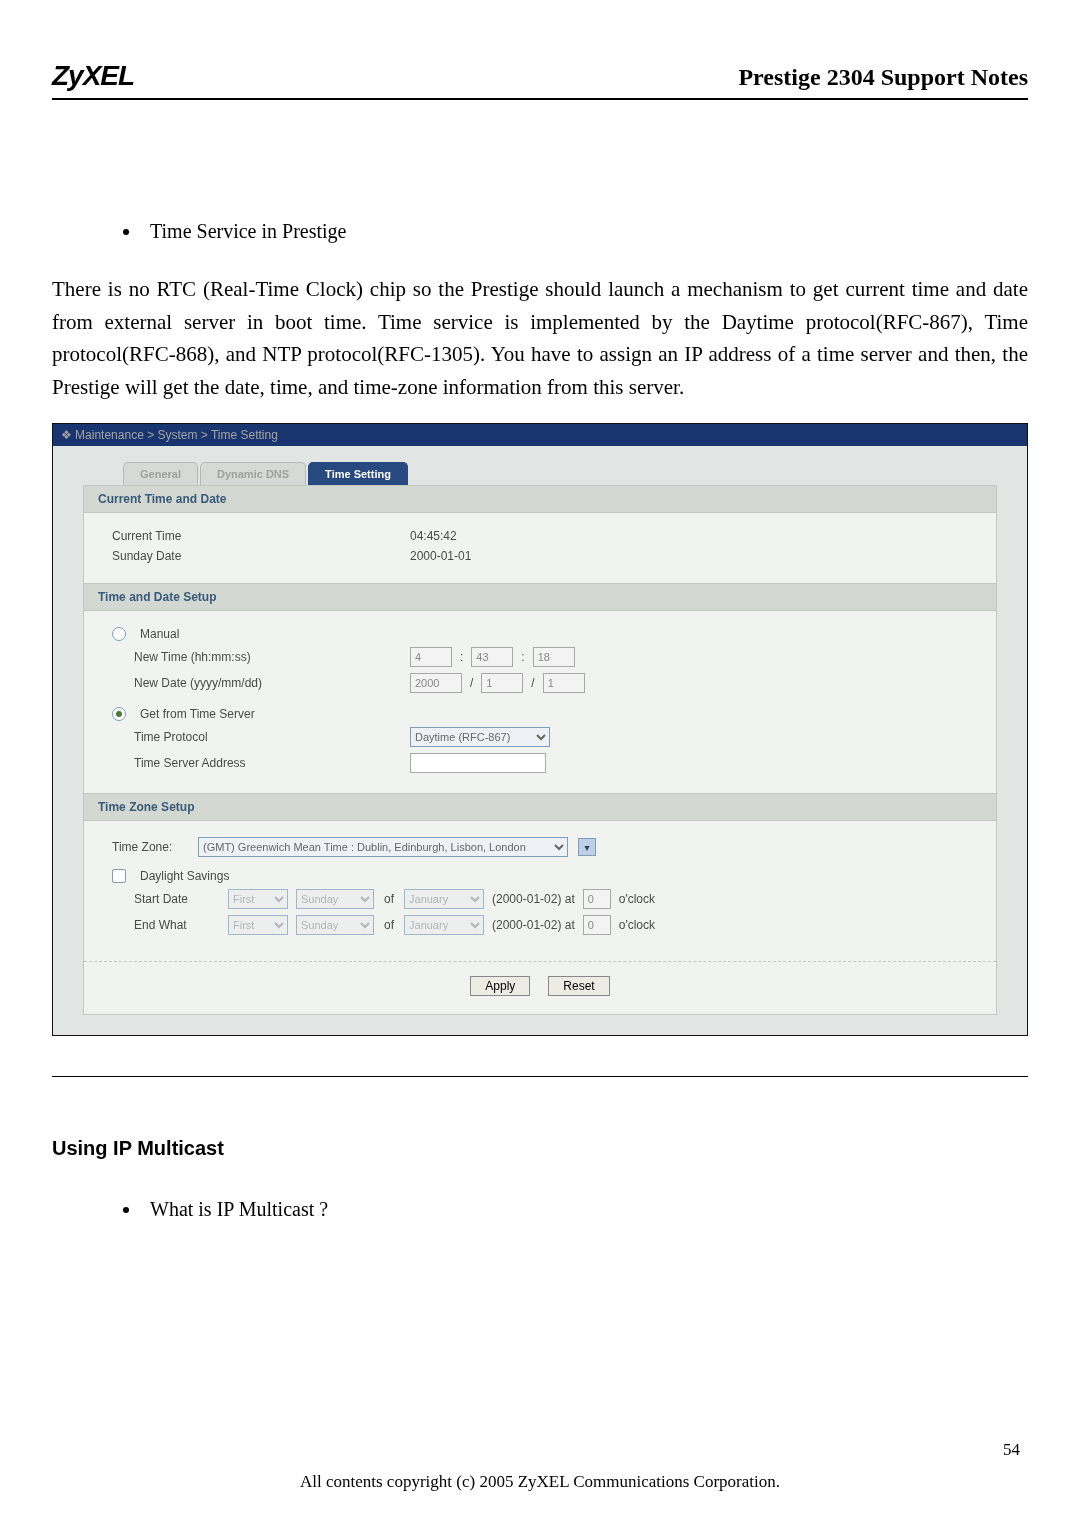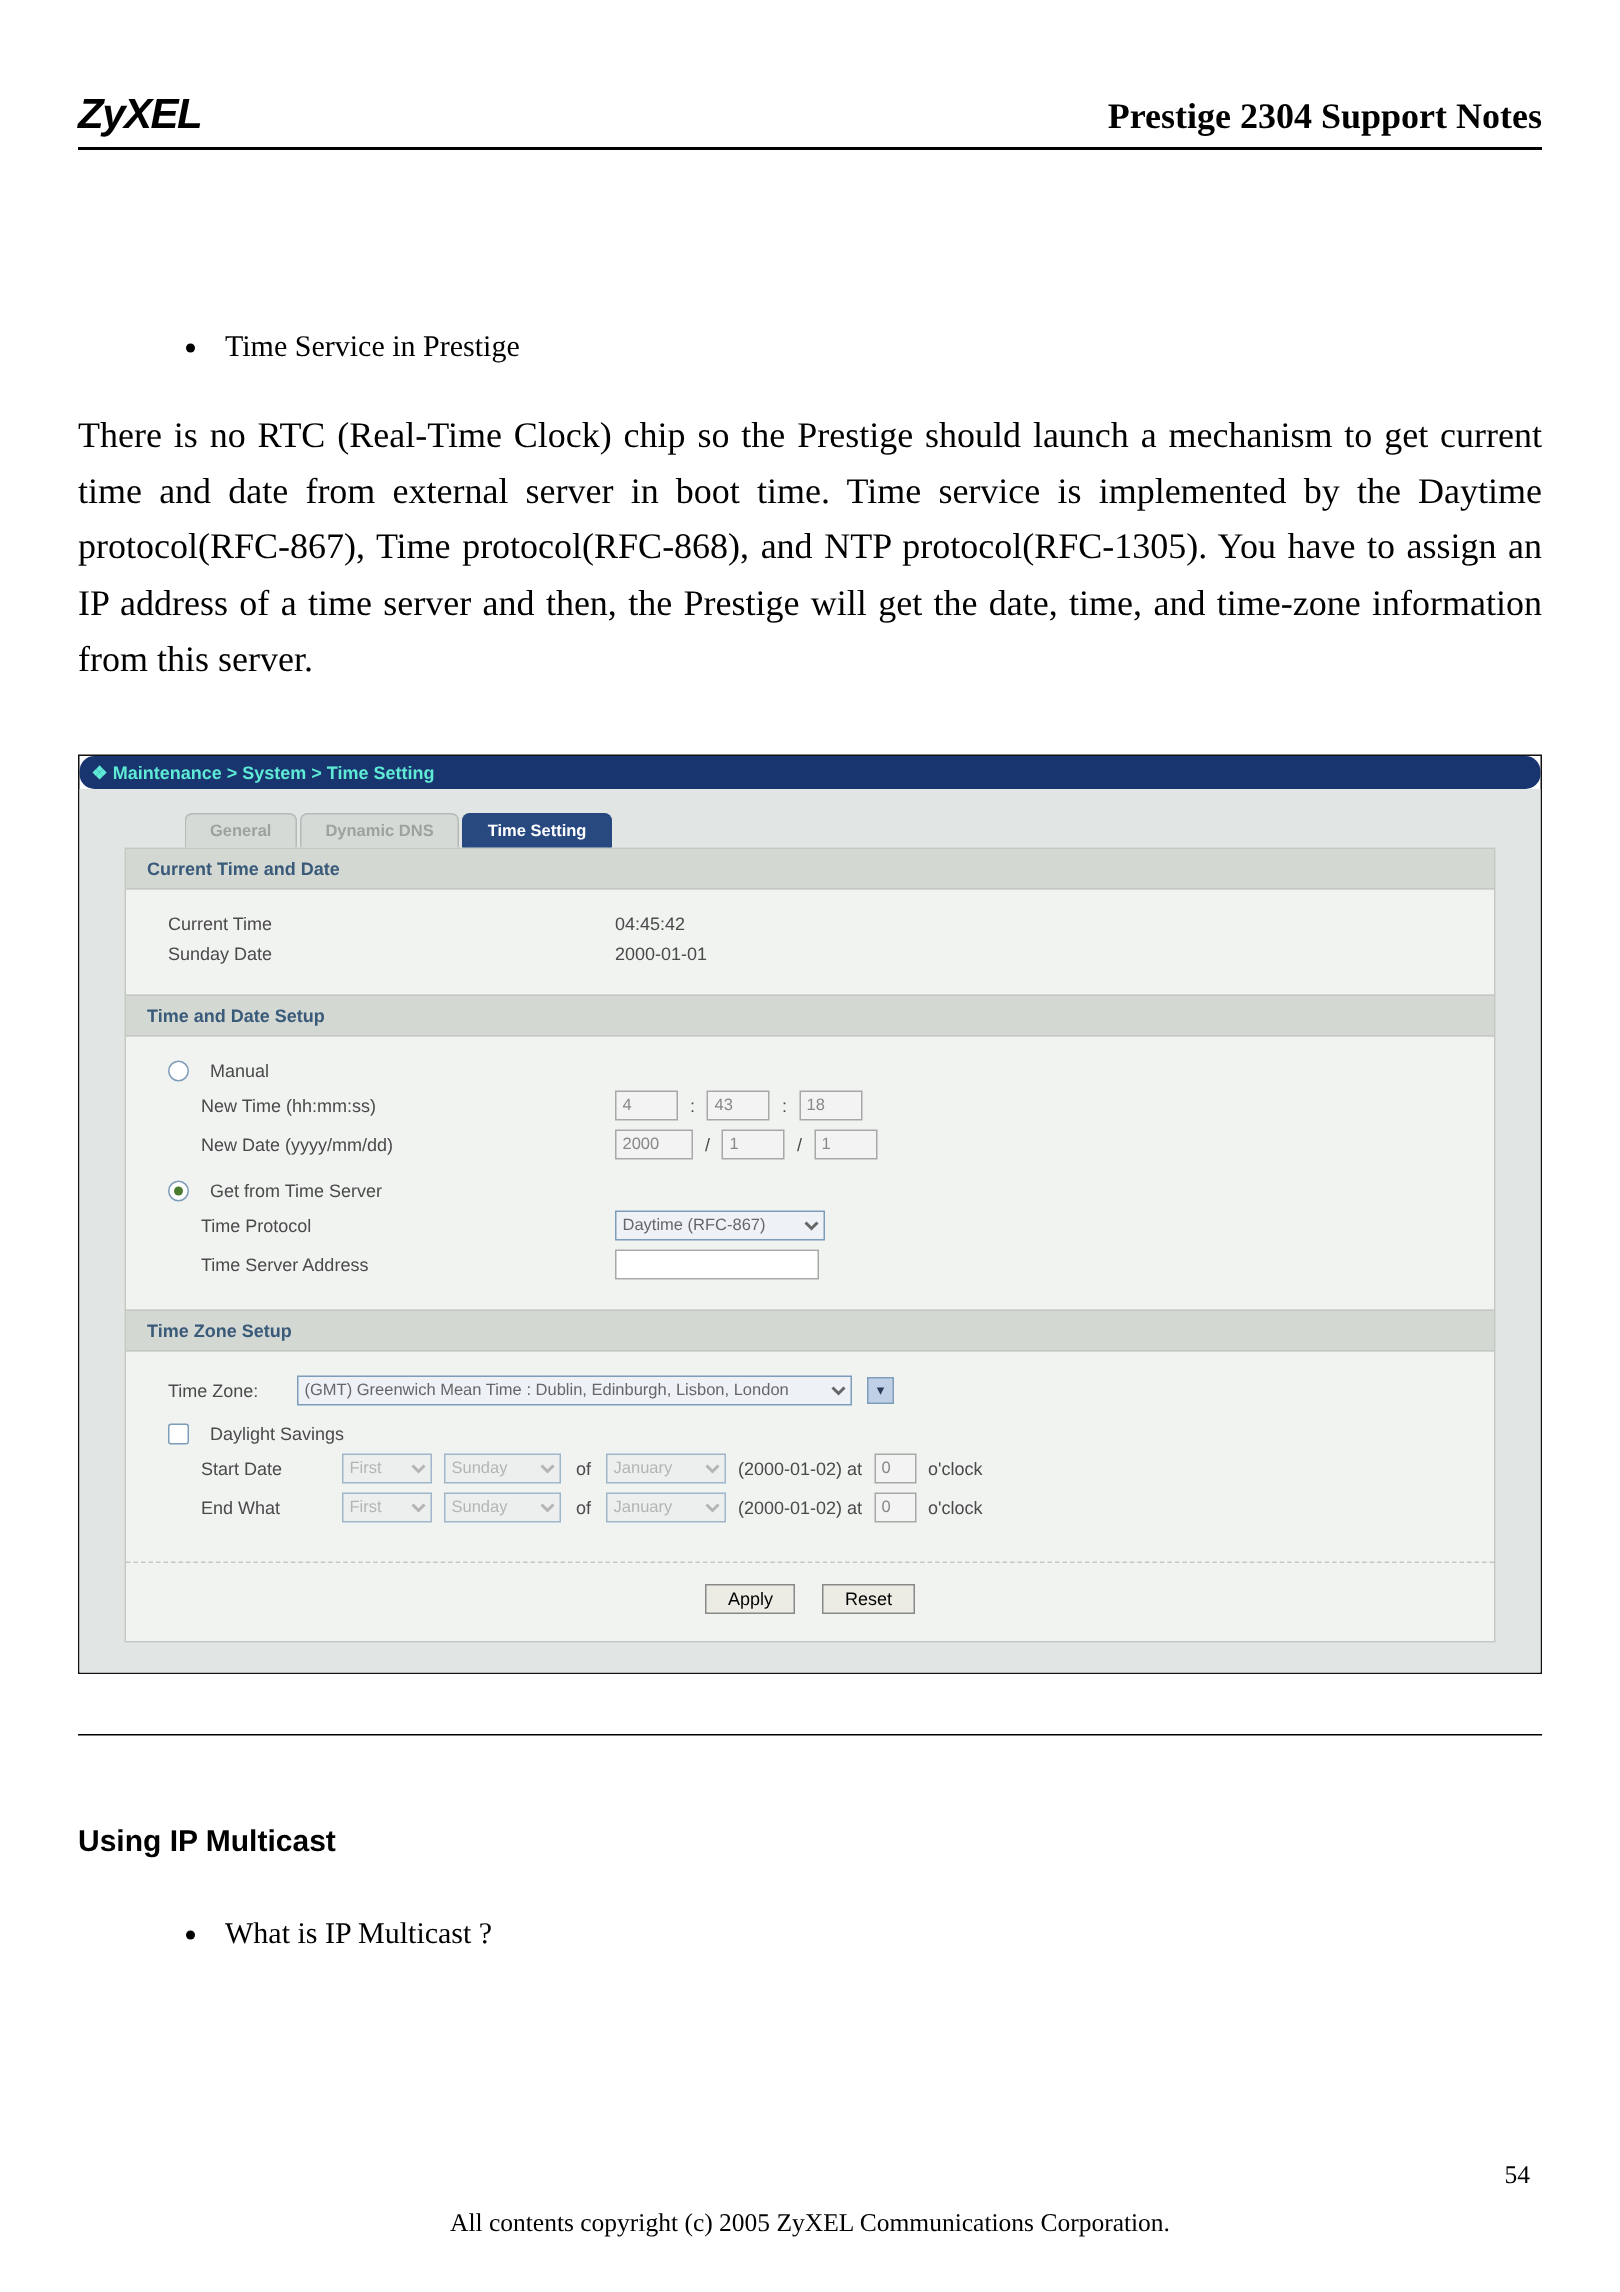--- a/index.html
+++ b/index.html
@@ -32,40 +32,39 @@
     font-weight: bold;
   }
   ul.bullets {
     list-style: disc;
     margin-left: 90px;
     margin-bottom: 30px;
     font-size: 20px;
   }
   ul.bullets li { padding-left: 8px; }
   p.body {
-    font-size: 24px;
+    font-size: 21px;
     line-height: 1.55;
     text-align: justify;
-    margin-bottom: 44px;
+    margin-bottom: 20px;
   }
   
   .panel-wrap {
     border: 1px solid #111;
     margin: 0 0 40px 0;
     font-family: Verdana, Arial, sans-serif;
     font-size: 12px;
     color: #4a4a4a;
   }
   .panel-bc {
     background: #19356f;
-    color: #5eead4;
-    font-weight: bold;
+    color: #a3a3a3;
+    font-weight: normal;
     padding: 4px 8px;
     font-size: 12px;
-    border-radius: 10px;
   }
   .panel-inner {
     background: #e1e5e3;
     padding: 16px 30px 20px 30px;
   }
   .tabs {
     display: flex;
     gap: 2px;
     margin-bottom: 0;
     margin-left: 40px;

